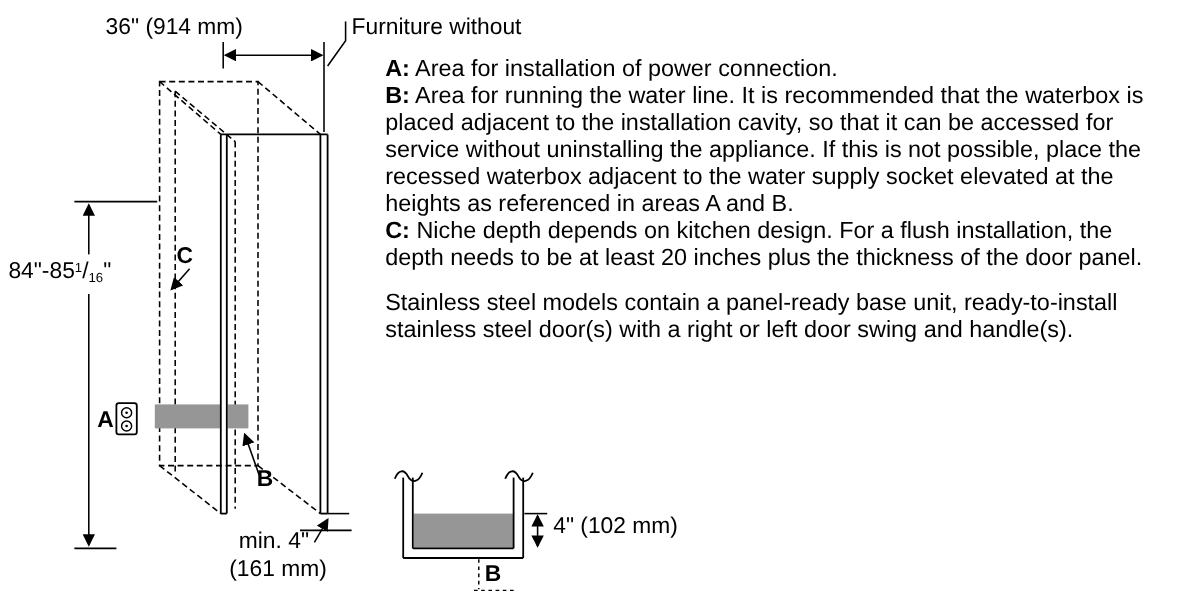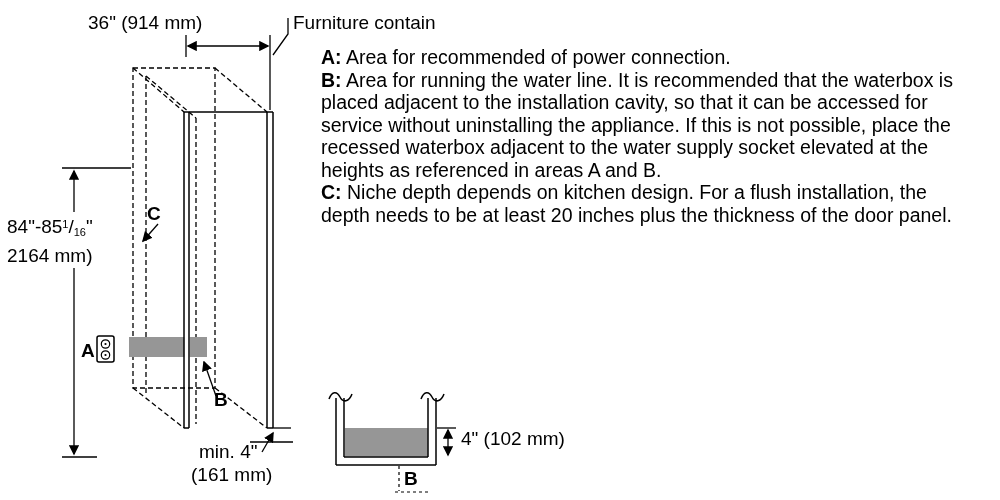--- a/index.html
+++ b/index.html
@@ -112,36 +112,36 @@
       </g>
       <g stroke="#000" stroke-width="1.2" fill="none" stroke-dasharray="3 3">
         <line x1="399" y1="466" x2="399" y2="491"></line>
         <line x1="395" y1="492" x2="428" y2="492"></line>
       </g>
     </g>
   </svg>
 
   <div class="lbl" style="left:88px; top:12px;">36" (914 mm)</div>
 
-  <div class="lbl" style="left:293px; top:12px;">Furniture contain</div>
+  <div class="lbl" style="left:293px; top:12px;">Furniture without</div>
 
   <div class="lbl height-label" style="left:5px; top:212px;">
     <div><span>84"-85</span><sup>1</sup><span>/</span><sub>16</sub><span>"</span></div>
-    <div>2164 mm)</div>
   </div>
 
   <div class="lbl bold" style="left:147px; top:203px;">C</div>
   <div class="lbl bold" style="left:81px; top:340px;">A</div>
   <div class="lbl bold" style="left:214px; top:389px;">B</div>
 
   <div class="lbl" style="left:199px; top:441px;">min. 4"</div>
   <div class="lbl" style="left:191px; top:464px;">(161 mm)</div>
 
   <div class="lbl" style="left:461px; top:428px;">4" (102 mm)</div>
   <div class="lbl bold" style="left:404px; top:468px;">B</div>
 
   <div class="notes">
-    <p><span class="prefix">A:</span><span> Area for recommended of power connection.</span></p>
+    <p><span class="prefix">A:</span><span> Area for installation of power connection.</span></p>
     <p><span class="prefix">B:</span><span> Area for running the water line. It is recommended that the waterbox is placed adjacent to the installation cavity, so that it can be accessed for service without uninstalling the appliance. If this is not possible, place the recessed waterbox adjacent to the water supply socket elevated at the heights as referenced in areas A and B.</span></p>
     <p><span class="prefix">C:</span><span> Niche depth depends on kitchen design. For a flush installation, the depth needs to be at least 20 inches plus the thickness of the door panel.</span></p>
+    <p class="gap"><span>Stainless steel models contain a panel-ready base unit, ready-to-install stainless steel door(s) with a right or left door swing and handle(s).</span></p>
   </div>
 
 </div>
 
 </body></html>

